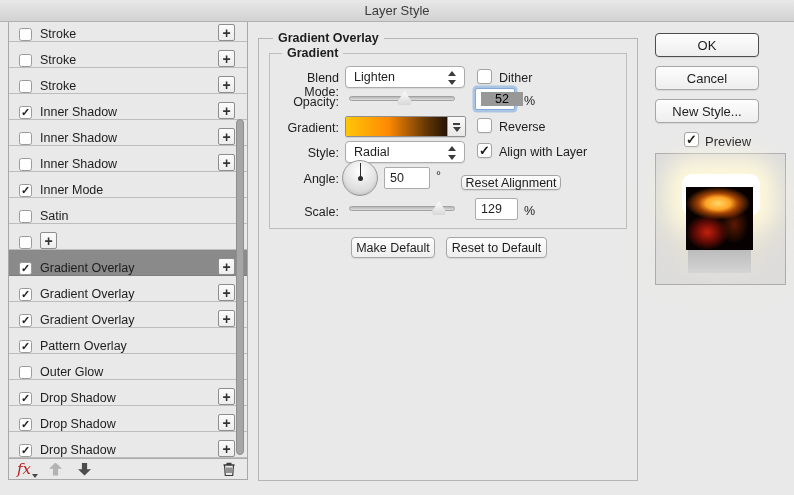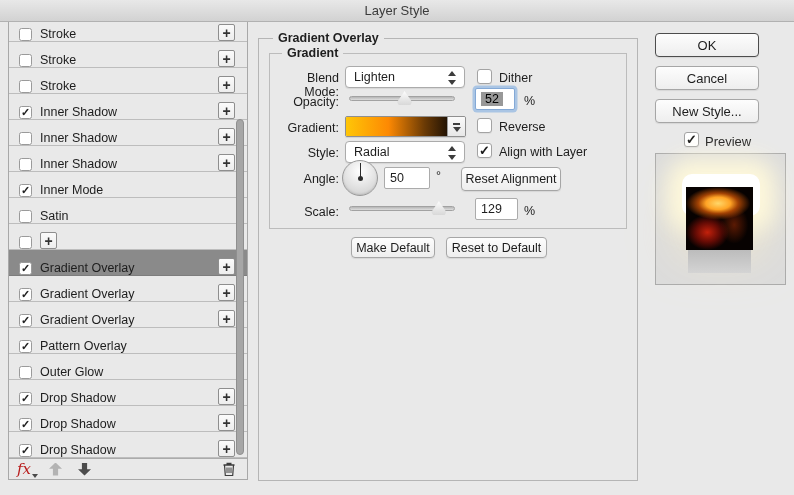--- a/index.html
+++ b/index.html
@@ -117,21 +117,21 @@
   }
   .field {
     position:absolute; height:22px; background:#fff; border:1px solid #ababab;
     border-radius:2px; display:flex; align-items:center; padding-left:5px;
     font-size:12.5px;
   }
   .field.focused {
     border:1px solid #84a9d6;
     box-shadow:0 0 0 2.5px rgba(118,167,224,0.55);
   }
-  .sel-text { background:#989898; padding:0 4px; color:#000; }
+  .sel-text { background:#989898; padding:0 14px; color:#000; }
   .unit { position:absolute; font-size:12.5px; }
   .gradient-ctl {
     position:absolute; height:21px; display:flex; border:1px solid #8f8f8f;
     border-radius:2px; overflow:hidden; box-shadow:0 1px 1px rgba(0,0,0,0.1);
   }
   .gradient-swatch { width:101px; height:100%; }
   .gradient-arrow-btn {
     width:18px; height:100%; background:linear-gradient(#fafafa,#e7e7e7);
     border-left:1px solid #9a9a9a; position:relative;
   }
@@ -387,21 +387,21 @@
 
     <span class="ctl-label" style="top:118px">Angle:</span>
     <div class="dial" style="left:72px; top:106px">
       <span class="needle"></span>
       <span class="hub"></span>
     </div>
     <div class="field" style="left:114px; top:113px; width:46px">
       <span>50</span>
     </div>
     <span class="unit" style="left:166px; top:115px">°</span>
-    <button class="btn panel-btn" style="left:191px; top:113px; width:100px; height:24px">Reset Alignment</button>
+    <button class="btn panel-btn" style="left:191px; top:121px; width:100px; height:15px">Reset Alignment</button>
 
     <span class="ctl-label" style="top:151px">Scale:</span>
     <div class="slider-track" style="left:79px; top:152px; width:106px">
       <div class="slider-thumb" style="left: calc(85% - 7px);"></div>
     </div>
     <div class="field" style="left:205px; top:144px; width:43px">
       <span>129</span>
     </div>
     <span class="unit" style="left:254px; top:150px">%</span>
   </div>

